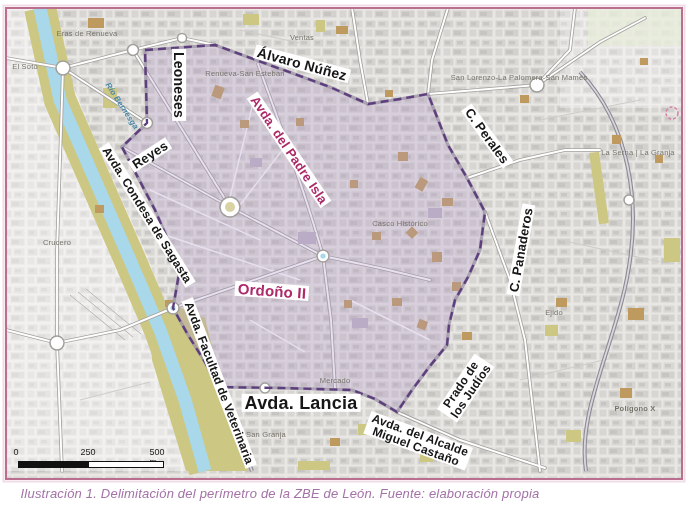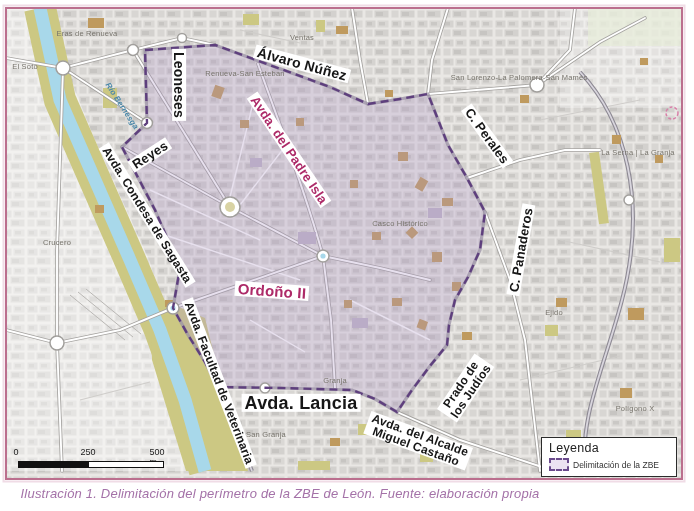--- a/index.html
+++ b/index.html
@@ -232,34 +232,27 @@
       <div class="street-label" style="left: 466px; top: 388px; font-size: 12px; transform: translate(-50%, -50%) rotate(-56deg);">Prado de
 los Judíos</div>
       <div class="area-label" style="left: 87px; top: 33px; transform: translate(-50%, -50%) rotate(0deg); text-align: center;">Eras de Renueva</div>
       <div class="area-label" style="left: 302px; top: 29px; transform: translate(-50%, -50%) rotate(0deg); margin-top: 8px;">Ventas</div>
       <div class="area-label" style="left: 25px; top: 66px; transform: translate(-50%, -50%) rotate(0deg);">El Soto</div>
       <div class="area-label" style="left: 245px; top: 73px; transform: translate(-50%, -50%) rotate(0deg);">Renueva-San Esteban</div>
       <div class="area-label" style="left: 519px; top: 77px; transform: translate(-50%, -50%) rotate(0deg);">San Lorenzo-La Palomera-San Mamés</div>
       <div class="area-label" style="left: 638px; top: 152px; transform: translate(-50%, -50%) rotate(0deg);">La Serna | La Granja</div>
       <div class="area-label" style="left: 400px; top: 223px; transform: translate(-50%, -50%) rotate(0deg);">Casco Histórico</div>
       <div class="area-label" style="left: 554px; top: 312px; transform: translate(-50%, -50%) rotate(0deg);">Ejido</div>
-      <div class="area-label" style="left: 335px; top: 380px; transform: translate(-50%, -50%) rotate(0deg);">Granja</div>
+      <div class="area-label" style="left: 335px; top: 380px; transform: translate(-50%, -50%) rotate(0deg);">Mercado</div>
       <div class="area-label" style="left: 266px; top: 434px; transform: translate(-50%, -50%) rotate(0deg);">San Granja</div>
-      <div class="area-label" style="left: 635px; top: 408px; transform: translate(-50%, -50%) rotate(0deg);">Polígono X</div>
+      <div class="area-label" style="left: 635px; top: 408px; transform: translate(-50%, -50%) rotate(0deg); font-weight: bold;">Polígono X</div>
       <div class="area-label" style="left: 57px; top: 242px; transform: translate(-50%, -50%) rotate(0deg);">Crucero</div>
       <div class="area-label river" style="left: 122px; top: 106px; transform: translate(-50%, -50%) rotate(57deg);">Río Bernesga</div>
     </div>
 
-  <div id="legend">
-    <div class="title">Leyenda</div>
-    <div class="item">
-      <span class="swatch"></span>
-      <span class="item-label">Delimitación de la ZBE</span>
-    </div>
-  </div>
 
   <div id="scalebar">
     <span class="tick" style="left:16px;top:447px">0</span>
     <span class="tick" style="left:88px;top:447px">250</span>
     <span class="tick" style="left:157px;top:447px">500 m</span>
     <div class="bar">
         <div class="half"></div>
       </div>
   </div>
 

